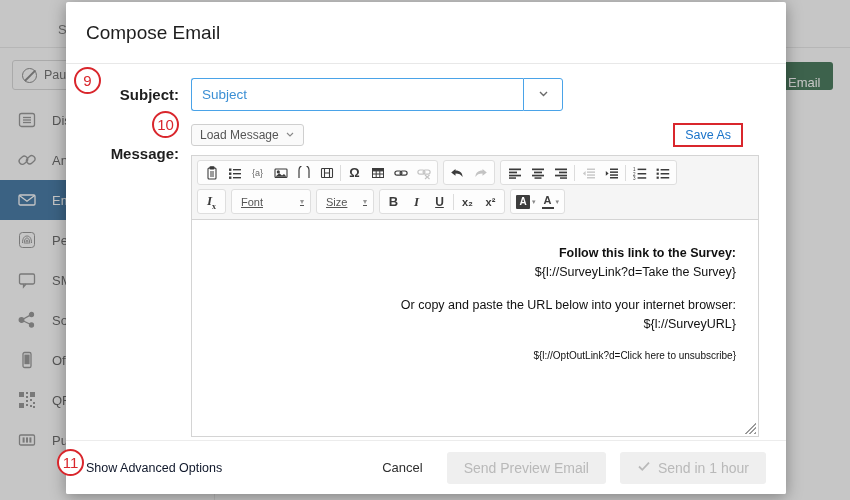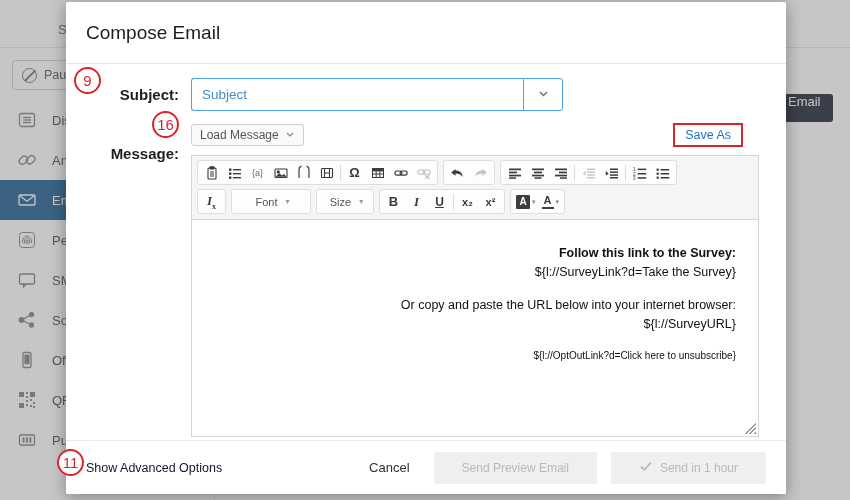--- a/index.html
+++ b/index.html
@@ -45,23 +45,23 @@
     border: 1.6px solid #6b6b6b; position: relative; flex: none;
   }
   .circle-slash::after {
     content: ""; position: absolute; left: 50%; top: -1px;
     width: 1.6px; height: 15px; background: #6b6b6b;
     transform: translateX(-50%) rotate(45deg); transform-origin: center;
   }
   .bg-email-btn {
     position: absolute; left: 776px; top: 62px;
     height: 28px; padding: 0 12px;
-    background: #0f172a; color: #ffffff;
+    background: #14532d; color: #ffffff;
     border-radius: 3px;
-    font-size: 13px; display: flex; align-items: flex-start; margin-top: 32px;
+    font-size: 13px; display: flex; align-items: flex-end;
   }
 
   
   .bg-sidebar {
     position: absolute; left: 0; top: 100px; width: 215px; bottom: 0;
     background: #ffffff;
     border-right: 1px solid #e6e6e6;
   }
   .sb-item {
     display: flex; align-items: center; gap: 14px;
@@ -198,24 +198,24 @@
     width: 23px; height: 21px;
     display: flex; align-items: center; justify-content: center;
     color: #3b3b3b;
     font-size: 11px;
   }
   .ck-btn.dim { color: #c3c3c3; }
   .ck-sep {
     width: 1px; height: 16px; background: #dcdcdc; margin: 0 2px;
   }
   .ck-combo {
-    display: flex; align-items: center; justify-content: center;
+    display: flex; align-items: center; justify-content: space-between;
     height: 21px; padding: 0 4px 0 7px;
     min-width: 74px;
-    font-size: 11px; color: #555;
+    font-size: 11px; color: #555; text-decoration: underline;
   }
   .ck-combo.small { min-width: 52px; }
   .ck-combo .caret { color: #999; font-size: 8px; margin-left: 8px; }
   .ck-textbtn {
     display: flex; align-items: center; gap: 5px;
     height: 21px; padding: 0 6px;
     font-size: 11.5px; color: #3b3b3b;
   }
   .ck-colorbtn { display: flex; align-items: center; gap: 2px; padding: 0 3px; }
   .swatch-dark {
@@ -261,23 +261,23 @@
     display: flex; align-items: center;
     padding: 0 20px;
     background: #fff;
   }
   .adv-link { font-size: 12.5px; color: #0f172a; }
   .footer-right {
     margin-left: auto; display: flex; align-items: center; gap: 14px;
   }
   .cancel-btn { font-size: 13px; color: #2f2f2f; padding: 6px 10px; }
   .ghost-btn {
-    height: 32px; padding: 0 28px;
+    height: 32px; padding: 0 17px;
     background: #efefef; color: #b9b9b9;
-    border-radius: 3px; font-size: 12px;
+    border-radius: 3px; font-size: 14px;
     display: flex; align-items: center; gap: 7px;
   }
 
   
   .annot {
     position: absolute;
     width: 27px; height: 27px; border-radius: 50%;
     border: 2.5px solid #d9262c;
     background: #ffffff;
     color: #d9262c;
@@ -708,16 +708,16 @@
             </svg>
           </span>
           <span>Send in 1 hour</span>
         </div>
       </div>
     </div>
 
   </div>
 
   <div class="annot" id="annot-9">9</div>
-  <div class="annot" id="annot-10">16</div>
+  <div class="annot" id="annot-10">10</div>
   <div class="annot" id="annot-11">11</div>
 
 </div>
 
 </body></html>

